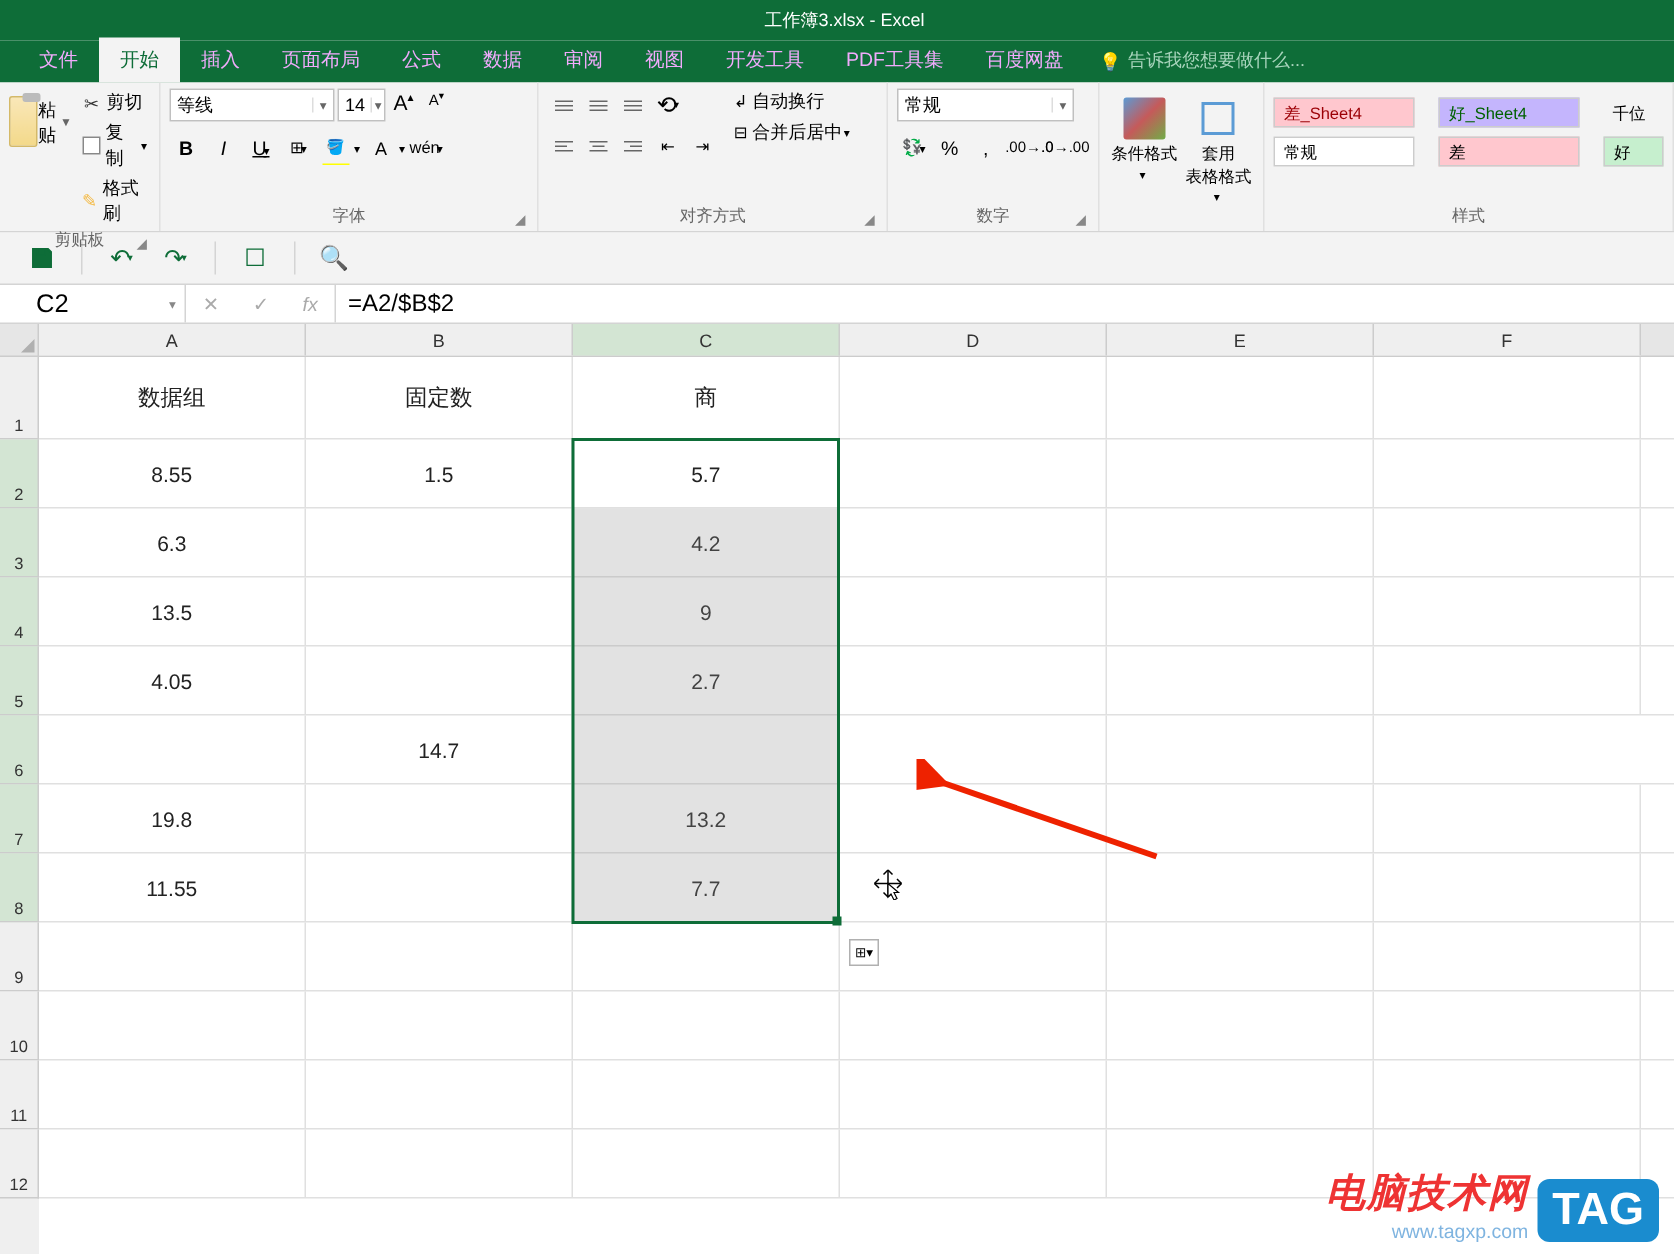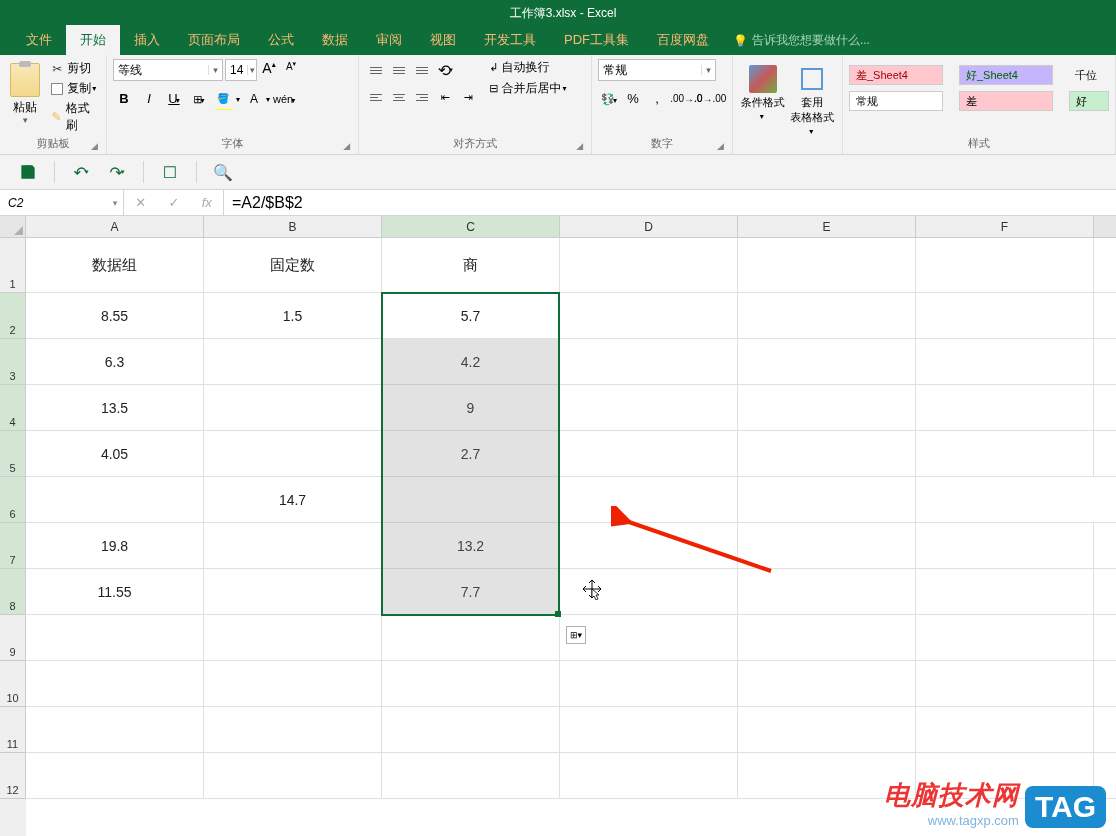--- a/index.html
+++ b/index.html
@@ -5,35 +5,35 @@
 * { margin:0; padding:0; box-sizing:border-box; font-family:"Microsoft YaHei","Segoe UI",sans-serif; }
 body { background:#fff; width:1116px; height:836px; overflow:hidden; position:relative; }
 
 
 .titlebar { height:27px; background:#0e6d38; display:flex; align-items:center; }
 .titlebar .tb-left { width:10px; }
 .titlebar .title { flex:1; text-align:center; color:#fff; font-size:12px; }
 
 
 .tabs { height:28px; background:#0e6d38; display:flex; align-items:flex-end; padding-left:12px; }
-.tab { color:#fdba74; font-size:13px; padding:6px 14px 6px 14px; cursor:pointer; }
+.tab { color:#f0abfc; font-size:13px; padding:6px 14px 6px 14px; cursor:pointer; }
 .tab.active { background:#f3f3f3; color:#0e6d38; }
 .tell-me { color:#a8d4bc; font-size:12px; margin-left:10px; display:flex; align-items:center; gap:4px; padding:6px 0; }
 .tell-me .bulb { color:#a8d4bc; }
 
 
 .ribbon { height:100px; background:#f3f3f3; border-bottom:1px solid #d4d4d4; display:flex; }
 .group { border-right:1px solid #e0e0e0; display:flex; flex-direction:column; padding:4px 6px 0 6px; }
 .group-body { flex:1; display:flex; align-items:flex-start; gap:2px; }
 .group-label { font-size:11px; color:#666; text-align:center; padding-bottom:3px; position:relative;}
 .group-label .launcher { position:absolute; right:2px; bottom:3px; font-size:9px; color:#888;}
 
 
 .clip { width:110px; }
-.paste-btn { display:flex; flex-direction:column; align-items:center; width:42px; padding-top:4px; }
+.paste-btn { display:flex; align-items:center; width:42px; padding-top:4px; }
 .clip-icon { width:30px; height:34px; background:linear-gradient(#f9e7b8,#f3d98a); border:1px solid #d4b968; border-radius:2px; position:relative;}
 .clip-icon:before { content:""; position:absolute; top:-3px; left:8px; width:12px; height:6px; background:#bbb; border-radius:2px;}
 .paste-lbl { font-size:12px; margin-top:2px; }
 .paste-drop{ font-size:8px; color:#666;}
 .clip-right { display:flex; flex-direction:column; gap:1px; margin-left:2px; }
 .mini-btn { display:flex; align-items:center; gap:3px; font-size:12px; padding:1px 2px;}
 .mini-icon{ width:14px; height:14px; display:inline-flex; align-items:center; justify-content:center; }
 .scissors{ color:#333;}
 .copy-ic{ width:12px;height:12px;border:1px solid #888;background:#fff;}
 .brush{ color:#f4b942;}
@@ -91,21 +91,21 @@
 
 
 .qat{ height:35px; background:#f3f3f3; border-bottom:1px solid #d4d4d4; display:flex; align-items:center; gap:16px; padding:0 18px;}
 .qat .qb{ width:20px;height:20px; color:#0e6d38; display:flex; align-items:center; justify-content:center;}
 .qat .save-i{ fill:#0e6d38;}
 .qat .sep{width:1px;height:22px;background:#d4d4d4;}
 
 
 .fbar{ height:26px; border-bottom:1px solid #d4d4d4; display:flex; align-items:stretch;}
 .namebox{ width:124px; border-right:1px solid #d4d4d4; display:flex; align-items:center;}
-.namebox .nbt{ flex:1; padding:0 8px; font-size:12px;font-style:italic;}
+.namebox .nbt{ flex:1; padding:0 24px; font-size:17px;}
 .namebox .nba{ width:16px;text-align:center;font-size:9px;color:#888;}
 .fbtns{ width:100px;display:flex;align-items:center;justify-content:space-around;border-right:1px solid #d4d4d4;}
 .fbtns span{ font-size:13px;color:#aaa;}
 .fx{ font-style:italic; color:#666;}
 .formula{ flex:1; padding:0 8px; font-size:16px; display:flex; align-items:center;}
 
 
 .grid-wrap{ display:flex; height:600px;}
 .col-headers{ display:flex; background:#e6e6e6; height:22px; border-bottom:1px solid #ccc;}
 .selcorner{ width:26px; background:#e6e6e6; border-right:1px solid #ccc; border-bottom:1px solid #ccc;}

